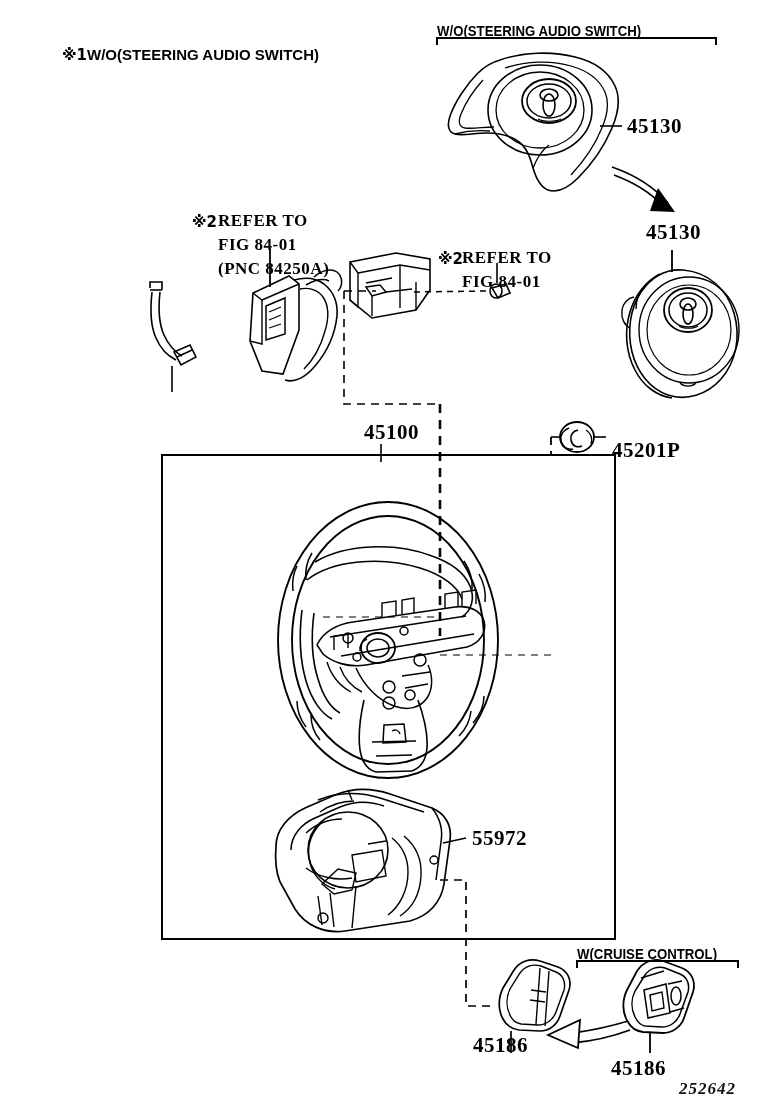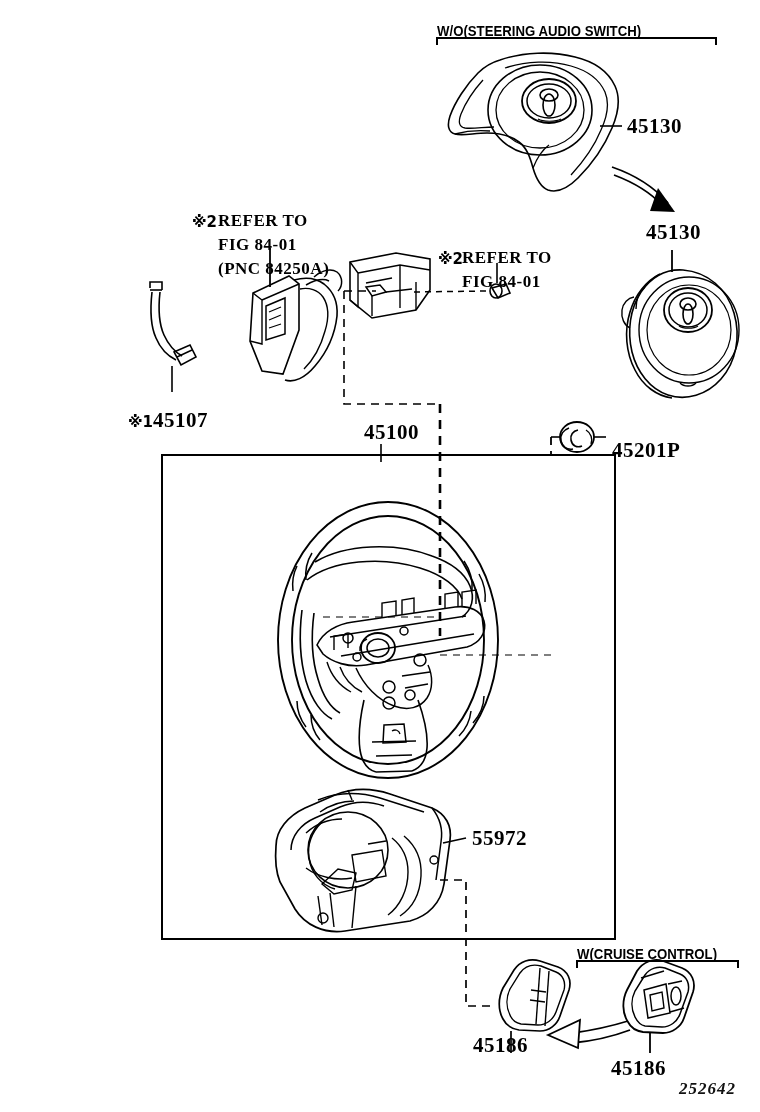--- a/index.html
+++ b/index.html
@@ -31,20 +31,23 @@
     font-style:italic;font-size:17px;letter-spacing:1px;color:#111;
   }
   svg{position:absolute;left:0;top:0;overflow:visible;}
   .ln{fill:none;stroke:#000;}
 </style>
 </head>
 <body>
 
 <div id="stage">
 
+  <div class="t" style="left:46px;top:31px;">
+    <span class="mark">※1</span><span class="cap">W/O(STEERING AUDIO SWITCH)</span>
+  </div>
 
   <div class="t cap" style="left:437px;top:23px;font-size:15px;">W/O(STEERING AUDIO SWITCH)</div>
 
   <div class="t cap" style="left:577px;top:946px;font-size:15px;">W(CRUISE CONTROL)</div>
 
   <div class="t" style="left:192px;top:180px;">
     <div style="position:relative;">
       <span class="mark" style="position:absolute;left:0;top:3px;">※2</span>
       <span class="pn-sm" style="position:absolute;left:26px;top:0;">REFER TO</span>
       <span class="pn-sm" style="position:absolute;left:26px;top:24px;">FIG 84-01</span>
@@ -57,23 +60,20 @@
       <span class="mark" style="position:absolute;left:0;top:3px;">※2</span>
       <span class="pn-sm" style="position:absolute;left:24px;top:0;">REFER TO</span>
       <span class="pn-sm" style="position:absolute;left:24px;top:24px;">FIG 84-01</span>
     </div>
   </div>
 
   <div class="t pn" style="left:627px;top:116px;">45130</div>
 
   <div class="t pn" style="left:646px;top:222px;">45130</div>
 
-  <div class="t" style="left:112px;top:394px;">
-    <span class="mark">※1</span><span class="pn">45107</span>
-  </div>
 
   <div class="t pn" style="left:364px;top:422px;">45100</div>
 
   <div class="t pn" style="left:612px;top:440px;">45201P</div>
 
   <div class="t pn" style="left:472px;top:828px;">55972</div>
 
   <div class="t pn" style="left:473px;top:1035px;">45186</div>
 
   <div class="t pn" style="left:611px;top:1058px;">45186</div>

